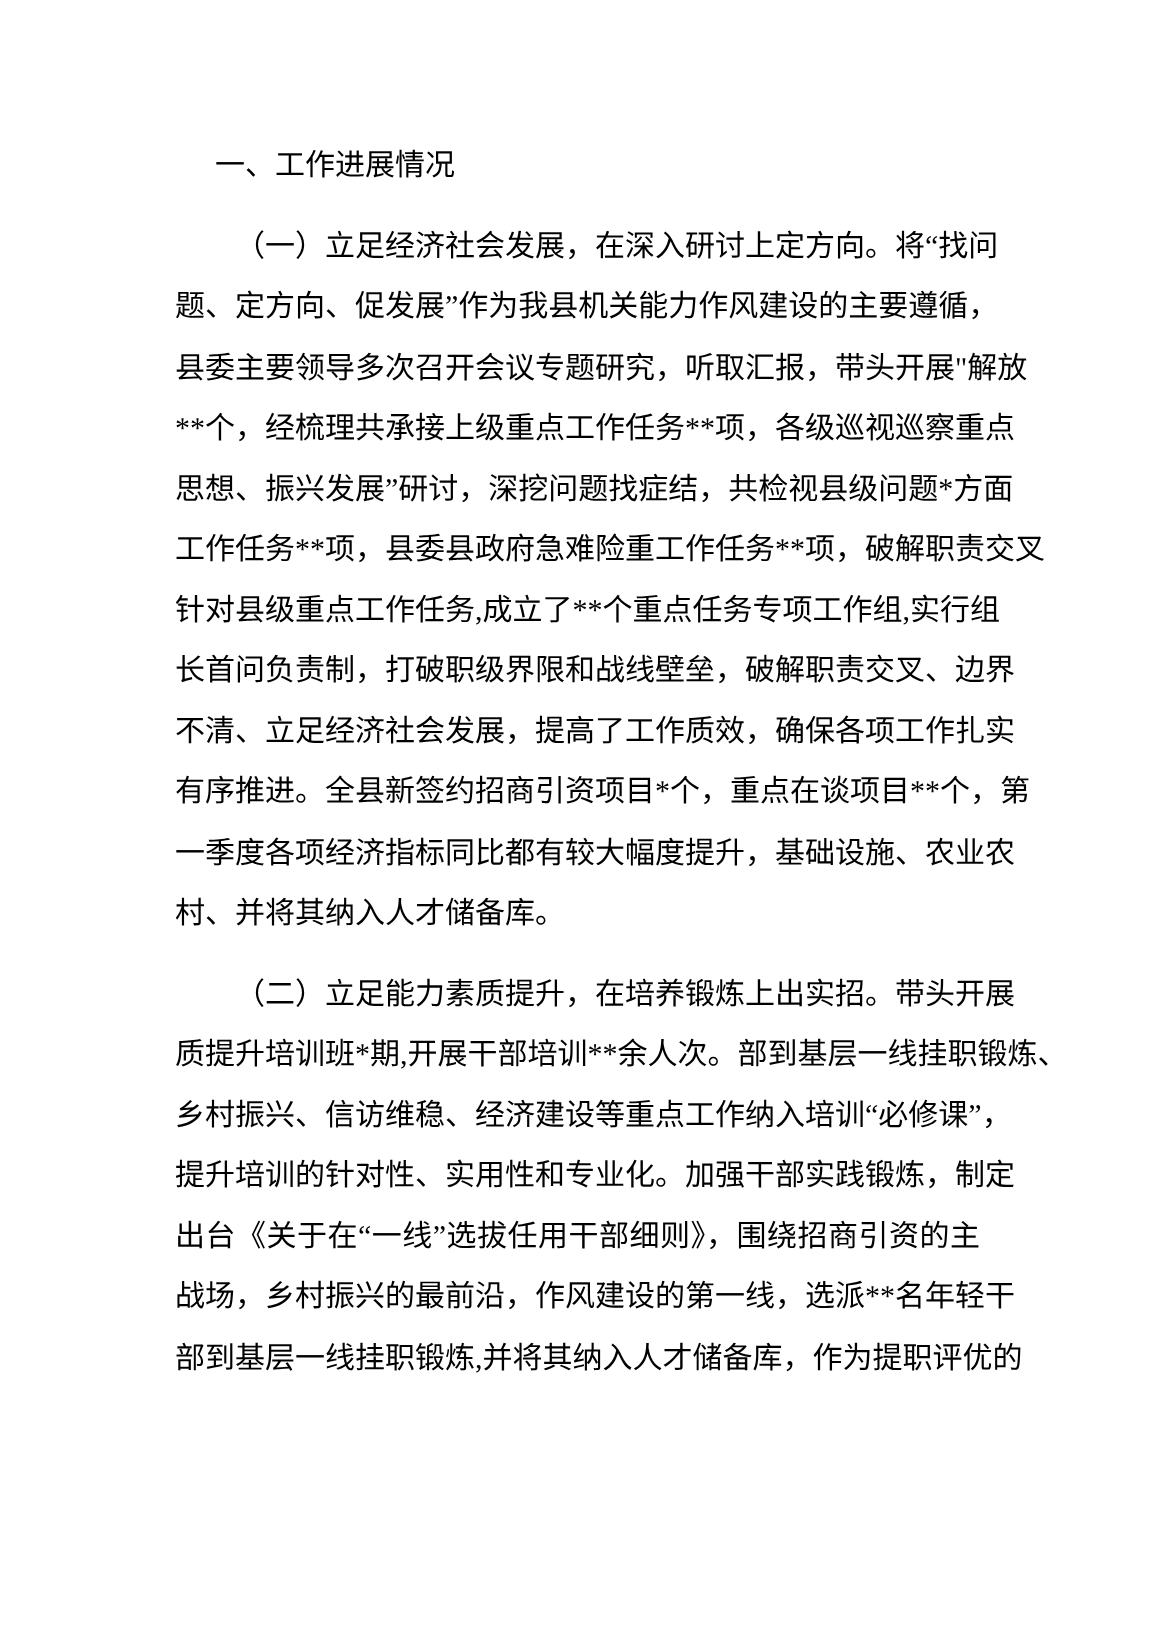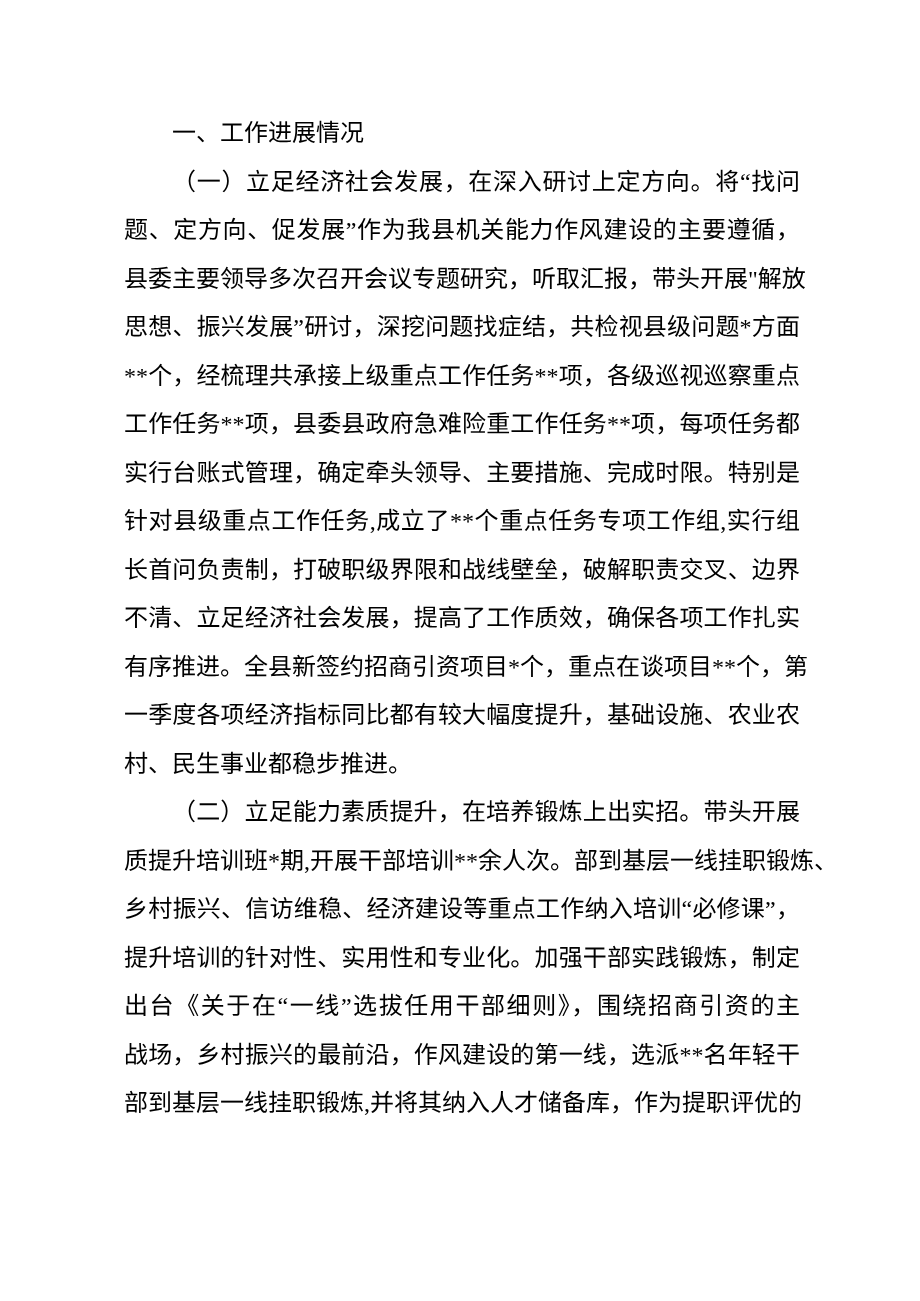--- a/index.html
+++ b/index.html
@@ -15,21 +15,21 @@
     font-family: "Liberation Serif", serif;
     color: #000000;
   }
   .content {
     position: absolute;
     left: 124px;
     top: 109px;
     width: 676px;
   }
   .paragraph {
-    margin: 0;
+    margin: 16px;
     padding: 0;
   }
   .line {
     font-size: 24px;
     line-height: 48.5px;
     height: 48.5px;
     white-space: nowrap;
     text-align: justify;
     text-align-last: justify;
     font-weight: normal;
@@ -45,30 +45,29 @@
 <body>
 
 <div class="page-root">
   <div class="content">
     <div class="line indent short heading">一、工作进展情况</div>
     <div id="paragraphs">
         <div class="paragraph">
           <div class="line indent">（一）立足经济社会发展，在深入研讨上定方向。将“找问</div>
           <div class="line">题、定方向、促发展”作为我县机关能力作风建设的主要遵循，</div>
           <div class="line">县委主要领导多次召开会议专题研究，听取汇报，带头开展"解放</div>
+          <div class="line">**个，经梳理共承接上级重点工作任务**项，各级巡视巡察重点</div>
           <div class="line">思想、振兴发展”研讨，深挖问题找症结，共检视县级问题*方面</div>
-          <div class="line">**个，经梳理共承接上级重点工作任务**项，各级巡视巡察重点</div>
-          <div class="line">工作任务**项，县委县政府急难险重工作任务**项，每项任务都</div>
-          <div class="line">实行台账式管理，确定牵头领导、主要措施、完成时限。特别是</div>
+          <div class="line">工作任务**项，县委县政府急难险重工作任务**项，破解职责交叉</div>
           <div class="line">针对县级重点工作任务,成立了**个重点任务专项工作组,实行组</div>
           <div class="line">长首问负责制，打破职级界限和战线壁垒，破解职责交叉、边界</div>
           <div class="line">不清、立足经济社会发展，提高了工作质效，确保各项工作扎实</div>
           <div class="line">有序推进。全县新签约招商引资项目*个，重点在谈项目**个，第</div>
           <div class="line">一季度各项经济指标同比都有较大幅度提升，基础设施、农业农</div>
-          <div class="line short">村、民生事业都稳步推进。</div>
+          <div class="line short">村、并将其纳入人才储备库。</div>
         </div>
         <div class="paragraph">
           <div class="line indent">（二）立足能力素质提升，在培养锻炼上出实招。带头开展</div>
           <div class="line">质提升培训班*期,开展干部培训**余人次。部到基层一线挂职锻炼、</div>
           <div class="line">乡村振兴、信访维稳、经济建设等重点工作纳入培训“必修课”，</div>
           <div class="line">提升培训的针对性、实用性和专业化。加强干部实践锻炼，制定</div>
           <div class="line">出台《关于在“一线”选拔任用干部细则》，围绕招商引资的主</div>
           <div class="line">战场，乡村振兴的最前沿，作风建设的第一线，选派**名年轻干</div>
           <div class="line">部到基层一线挂职锻炼,并将其纳入人才储备库，作为提职评优的</div>
         </div>

